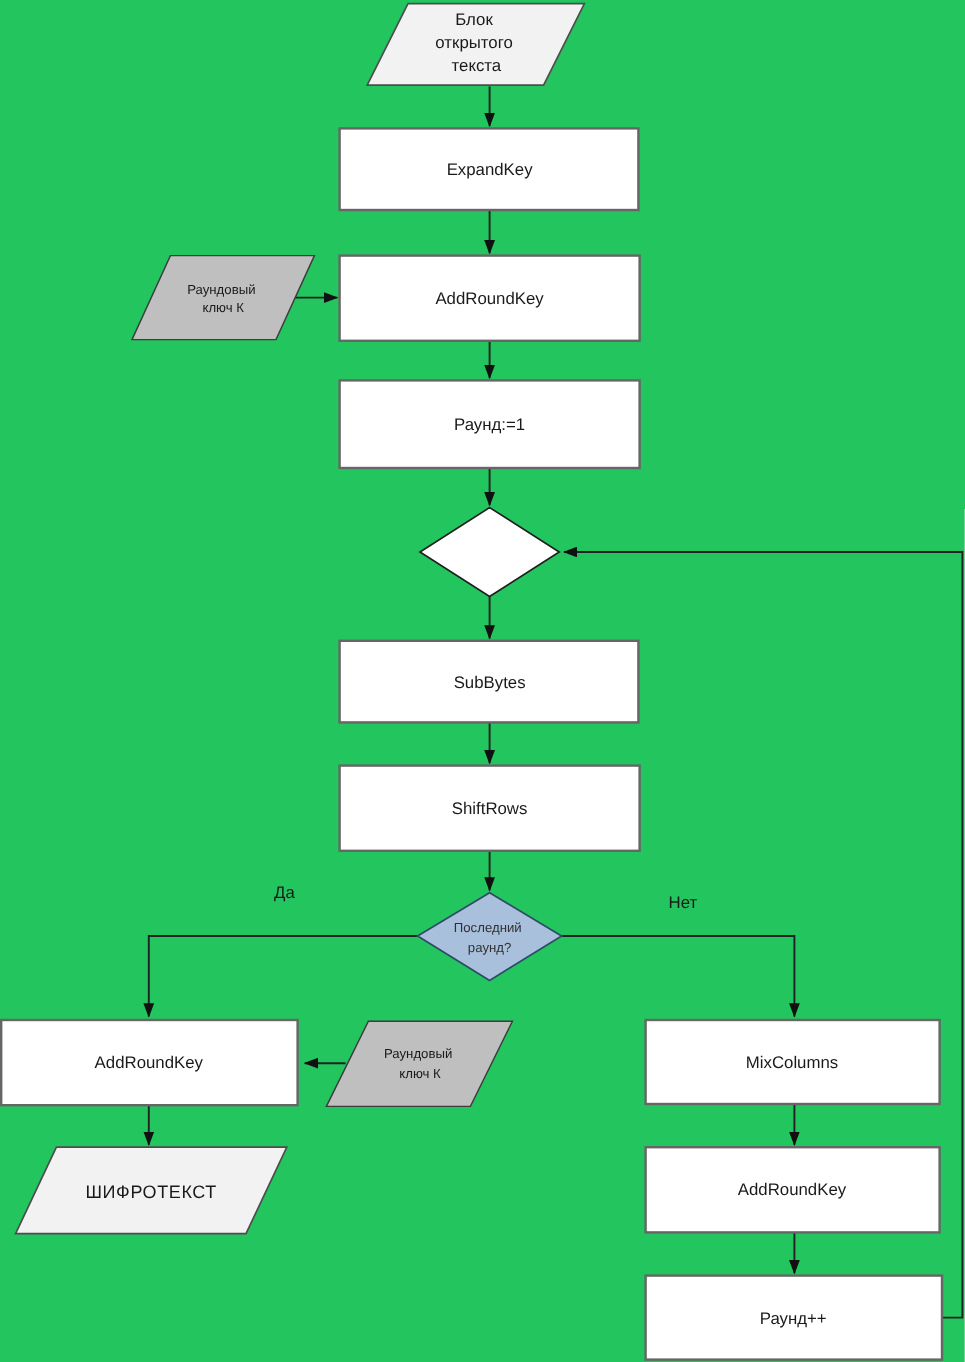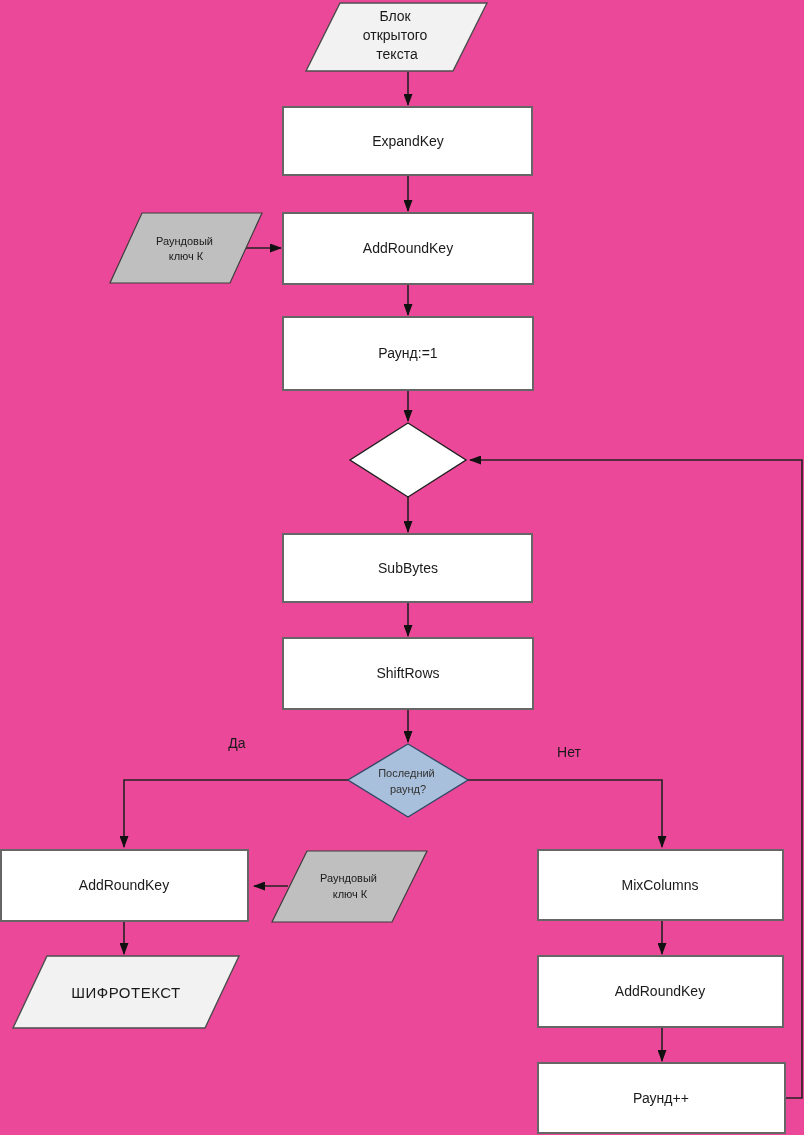--- a/index.html
+++ b/index.html
@@ -5,21 +5,21 @@
   html, body {
     margin: 0;
     padding: 0;
     background: #ffffff;
     font-family: "Liberation Sans", sans-serif;
   }
   .stage {
     position: relative;
     width: 804px;
     height: 1135px;
-    background: #ec4899;
+    background: #22c55e;
     overflow: hidden;
   }
   svg { display: block; }
   .proc {
     fill: #ffffff;
     stroke: #666666;
     stroke-width: 2;
   }
   .io-light {
     fill: #f2f2f2;

